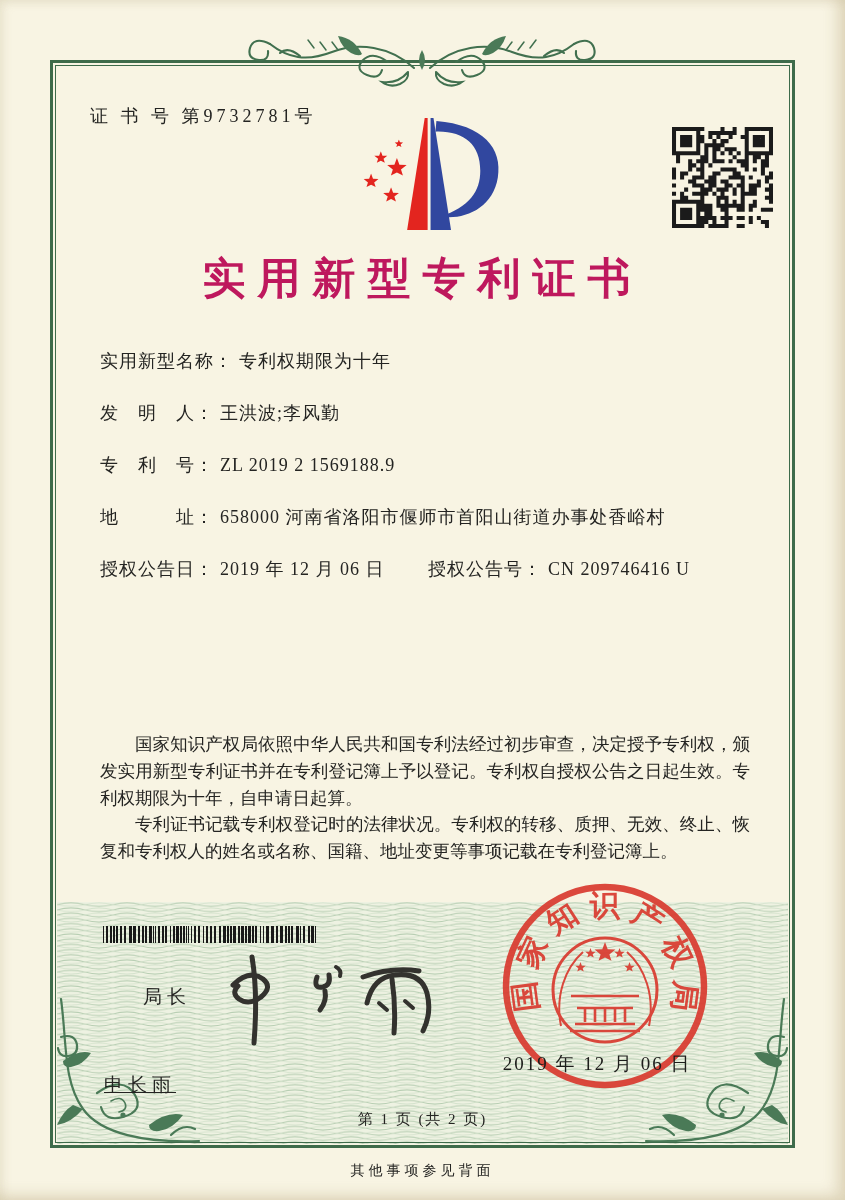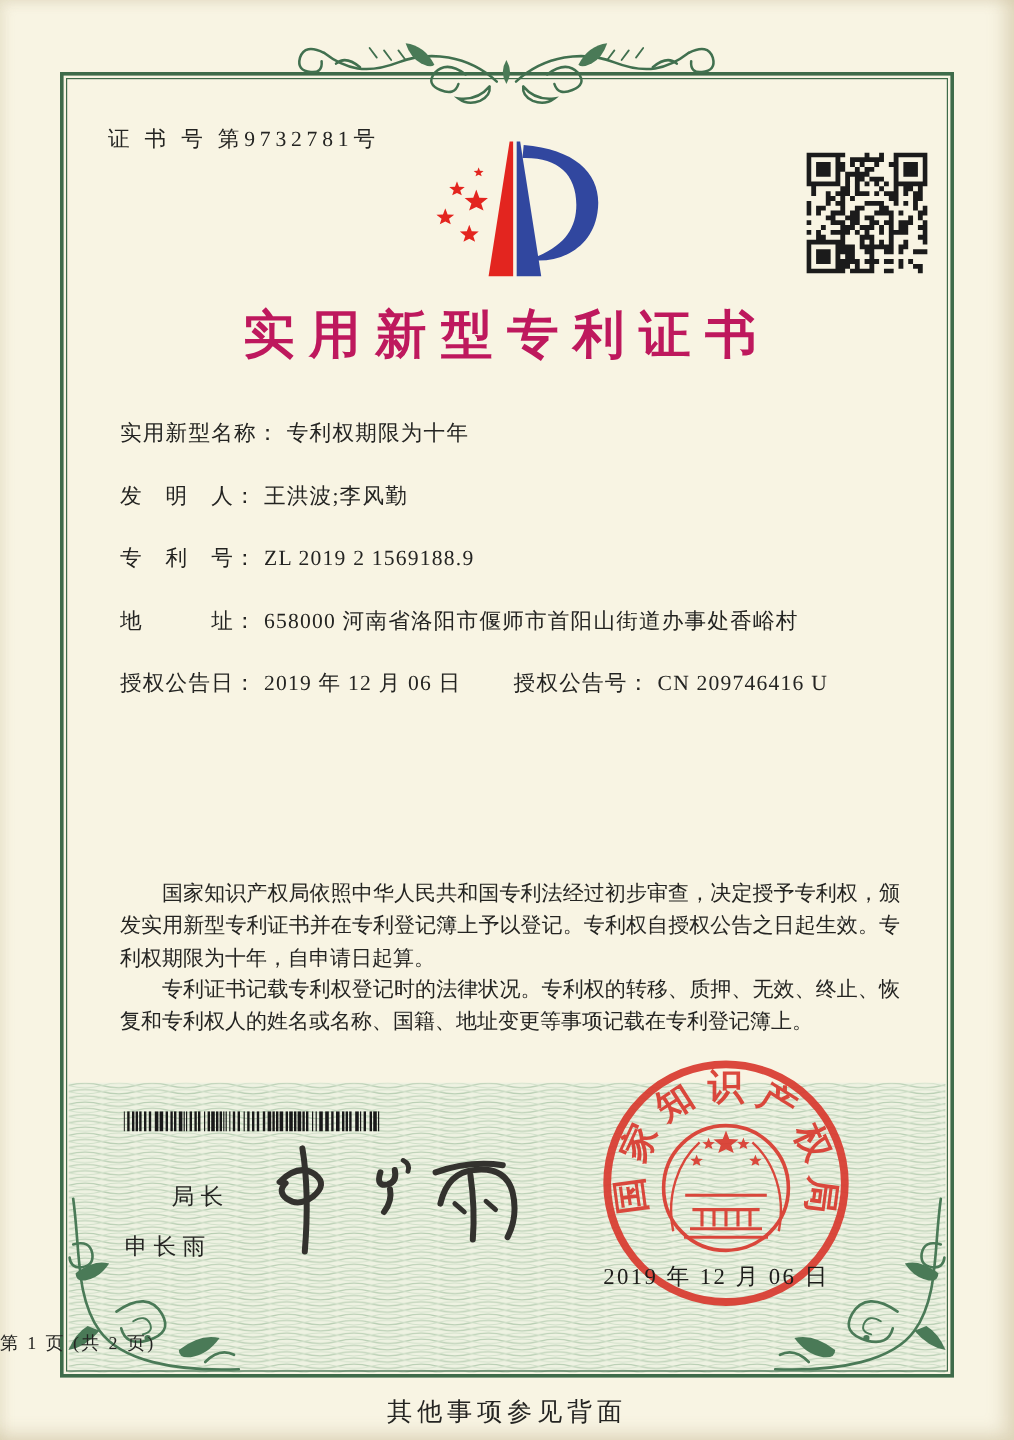--- a/index.html
+++ b/index.html
@@ -42,29 +42,29 @@
   .body-text p{text-indent:2em;}
   
   .waves{position:absolute;left:57px;top:902px;z-index:1;}
   .corner{position:absolute;z-index:2;}
   .corner.bl{left:53px;top:997px;}
   .corner.br{left:642px;top:997px;}
   
   .barcode{position:absolute;left:103px;top:926px;z-index:3;}
   
   .director-label{position:absolute;left:104px;top:984px;font-size:19px;letter-spacing:5px;z-index:3;margin-left:39px;}
-  .director-name{position:absolute;left:104px;top:1026px;font-size:19px;letter-spacing:5px;z-index:3;}
+  .director-name{position:absolute;left:104px;top:1072px;font-size:19px;letter-spacing:5px;z-index:3;text-decoration:underline;}
   .signature{position:absolute;left:205px;top:945px;z-index:3;}
   
   .seal{position:absolute;left:497px;top:878px;z-index:4;opacity:.92;}
   .seal-date{position:absolute;left:482px;top:1051px;width:230px;text-align:center;
     font-size:19px;letter-spacing:2px;z-index:4;color:#1d1d1b;}
   
-  .page-number{position:absolute;left:0;top:1110px;width:100%;text-align:left;font-size:15px;letter-spacing:2px;z-index:3;}
-  .back-note{position:absolute;left:0;top:1162px;width:100%;text-align:center;font-size:21px;letter-spacing:4px;z-index:3;}
+  .page-number{position:absolute;left:0;top:1110px;width:100%;text-align:center;font-size:15px;letter-spacing:2px;z-index:3;}
+  .back-note{position:absolute;left:0;top:1162px;width:100%;text-align:center;font-size:14px;letter-spacing:4px;z-index:3;}
 </style>
 </head>
 <body>
 
 <div class="page">
 
   <div class="frame">
     <div class="frame-inner"></div>
   </div>
 

